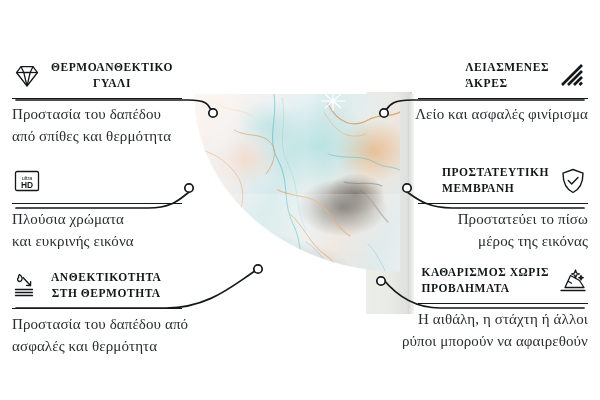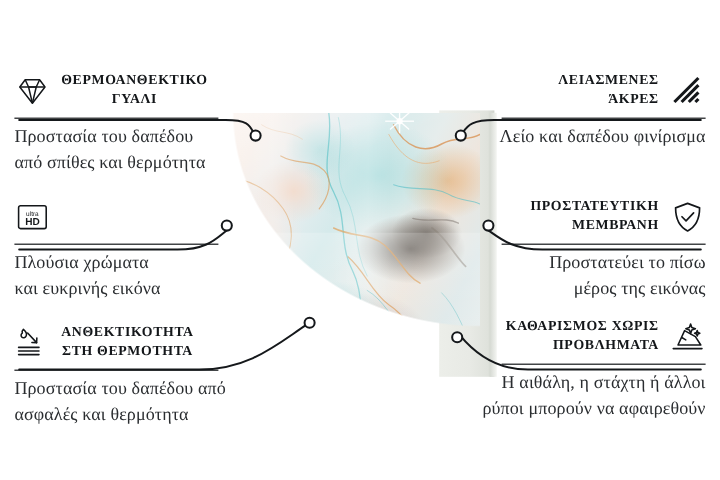--- a/index.html
+++ b/index.html
@@ -110,21 +110,21 @@
   .f-title{
     font-family:"Liberation Serif", serif;
     font-size:11.5px;
     font-weight:700;
     letter-spacing:.55px;
     line-height:1.38;
     color:#14171a;
     white-space:pre-line;
   }
   .feature.left .f-title{ text-align:center; }
-  .feature.right .f-title{ text-align:right; }
+  .feature.right .f-title{ text-align:left; }
 
   .f-rule{
     height:1.4px;
     background:#15181b;
     margin-top:4px;
     width:170px;
   }
   .feature.right .f-rule{ margin-left:auto; }
 
   .f-desc{
@@ -296,21 +296,21 @@
             <line x1="10" y1="24" x2="24" y2="10"></line>
             <line x1="16" y1="24" x2="24" y2="16"></line>
             <line x1="21.5" y1="24" x2="24" y2="21.5"></line>
           </g>
         </svg>
       </span>
       <span class="f-title">ΛΕΙΑΣΜΕΝΕΣ
 ΆΚΡΕΣ</span>
     </div>
     <div class="f-rule"></div>
-    <div class="f-desc">Λείο και δαπέδου φινίρισμα</div>
+    <div class="f-desc">Λείο και ασφαλές φινίρισμα</div>
   </div>
 
   <div class="feature right" id="feat-protective-film">
     <div class="f-head">
       <span class="f-icon">
         <svg viewBox="0 0 30 30">
           <g fill="none" stroke="#14171a" stroke-width="1.4" stroke-linejoin="round" stroke-linecap="round">
             <path d="M15 3.5 L25 7.2 C25 16.5, 21.5 23.2, 15 26.5 C8.5 23.2, 5 16.5, 5 7.2 Z"></path>
             <path d="M10.3 14.6 L13.7 18, 20 11.4"></path>
           </g>

